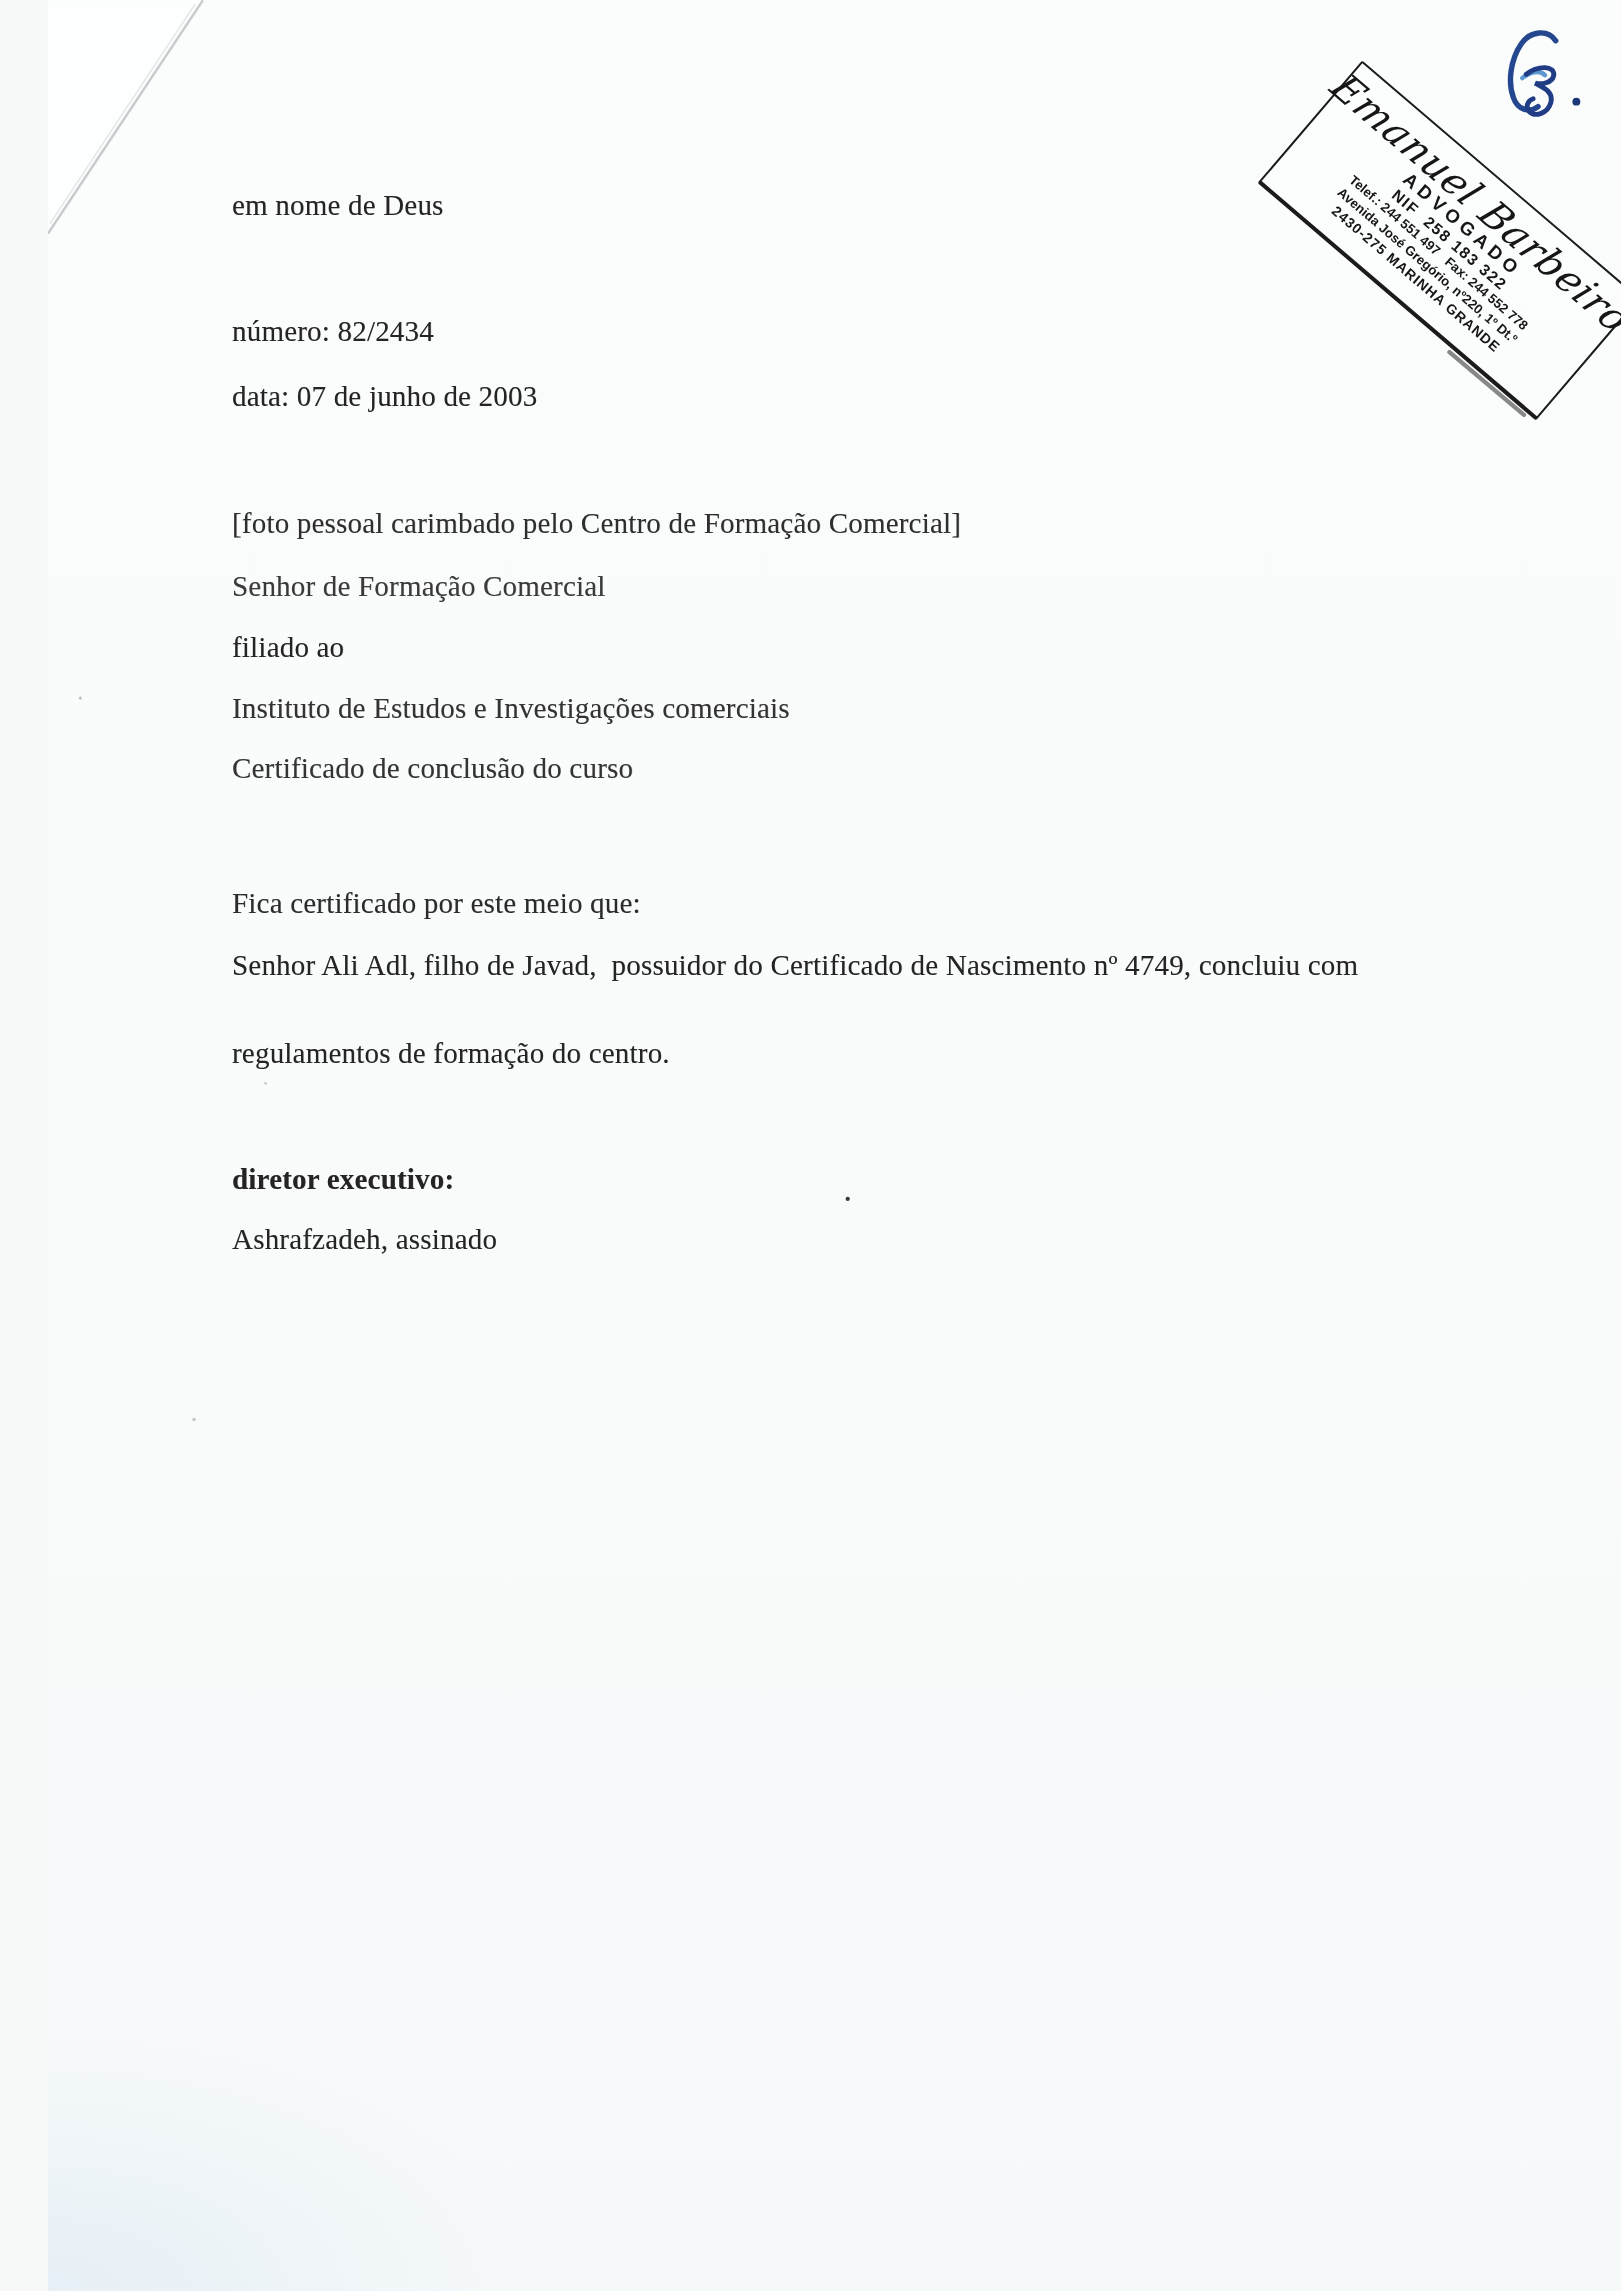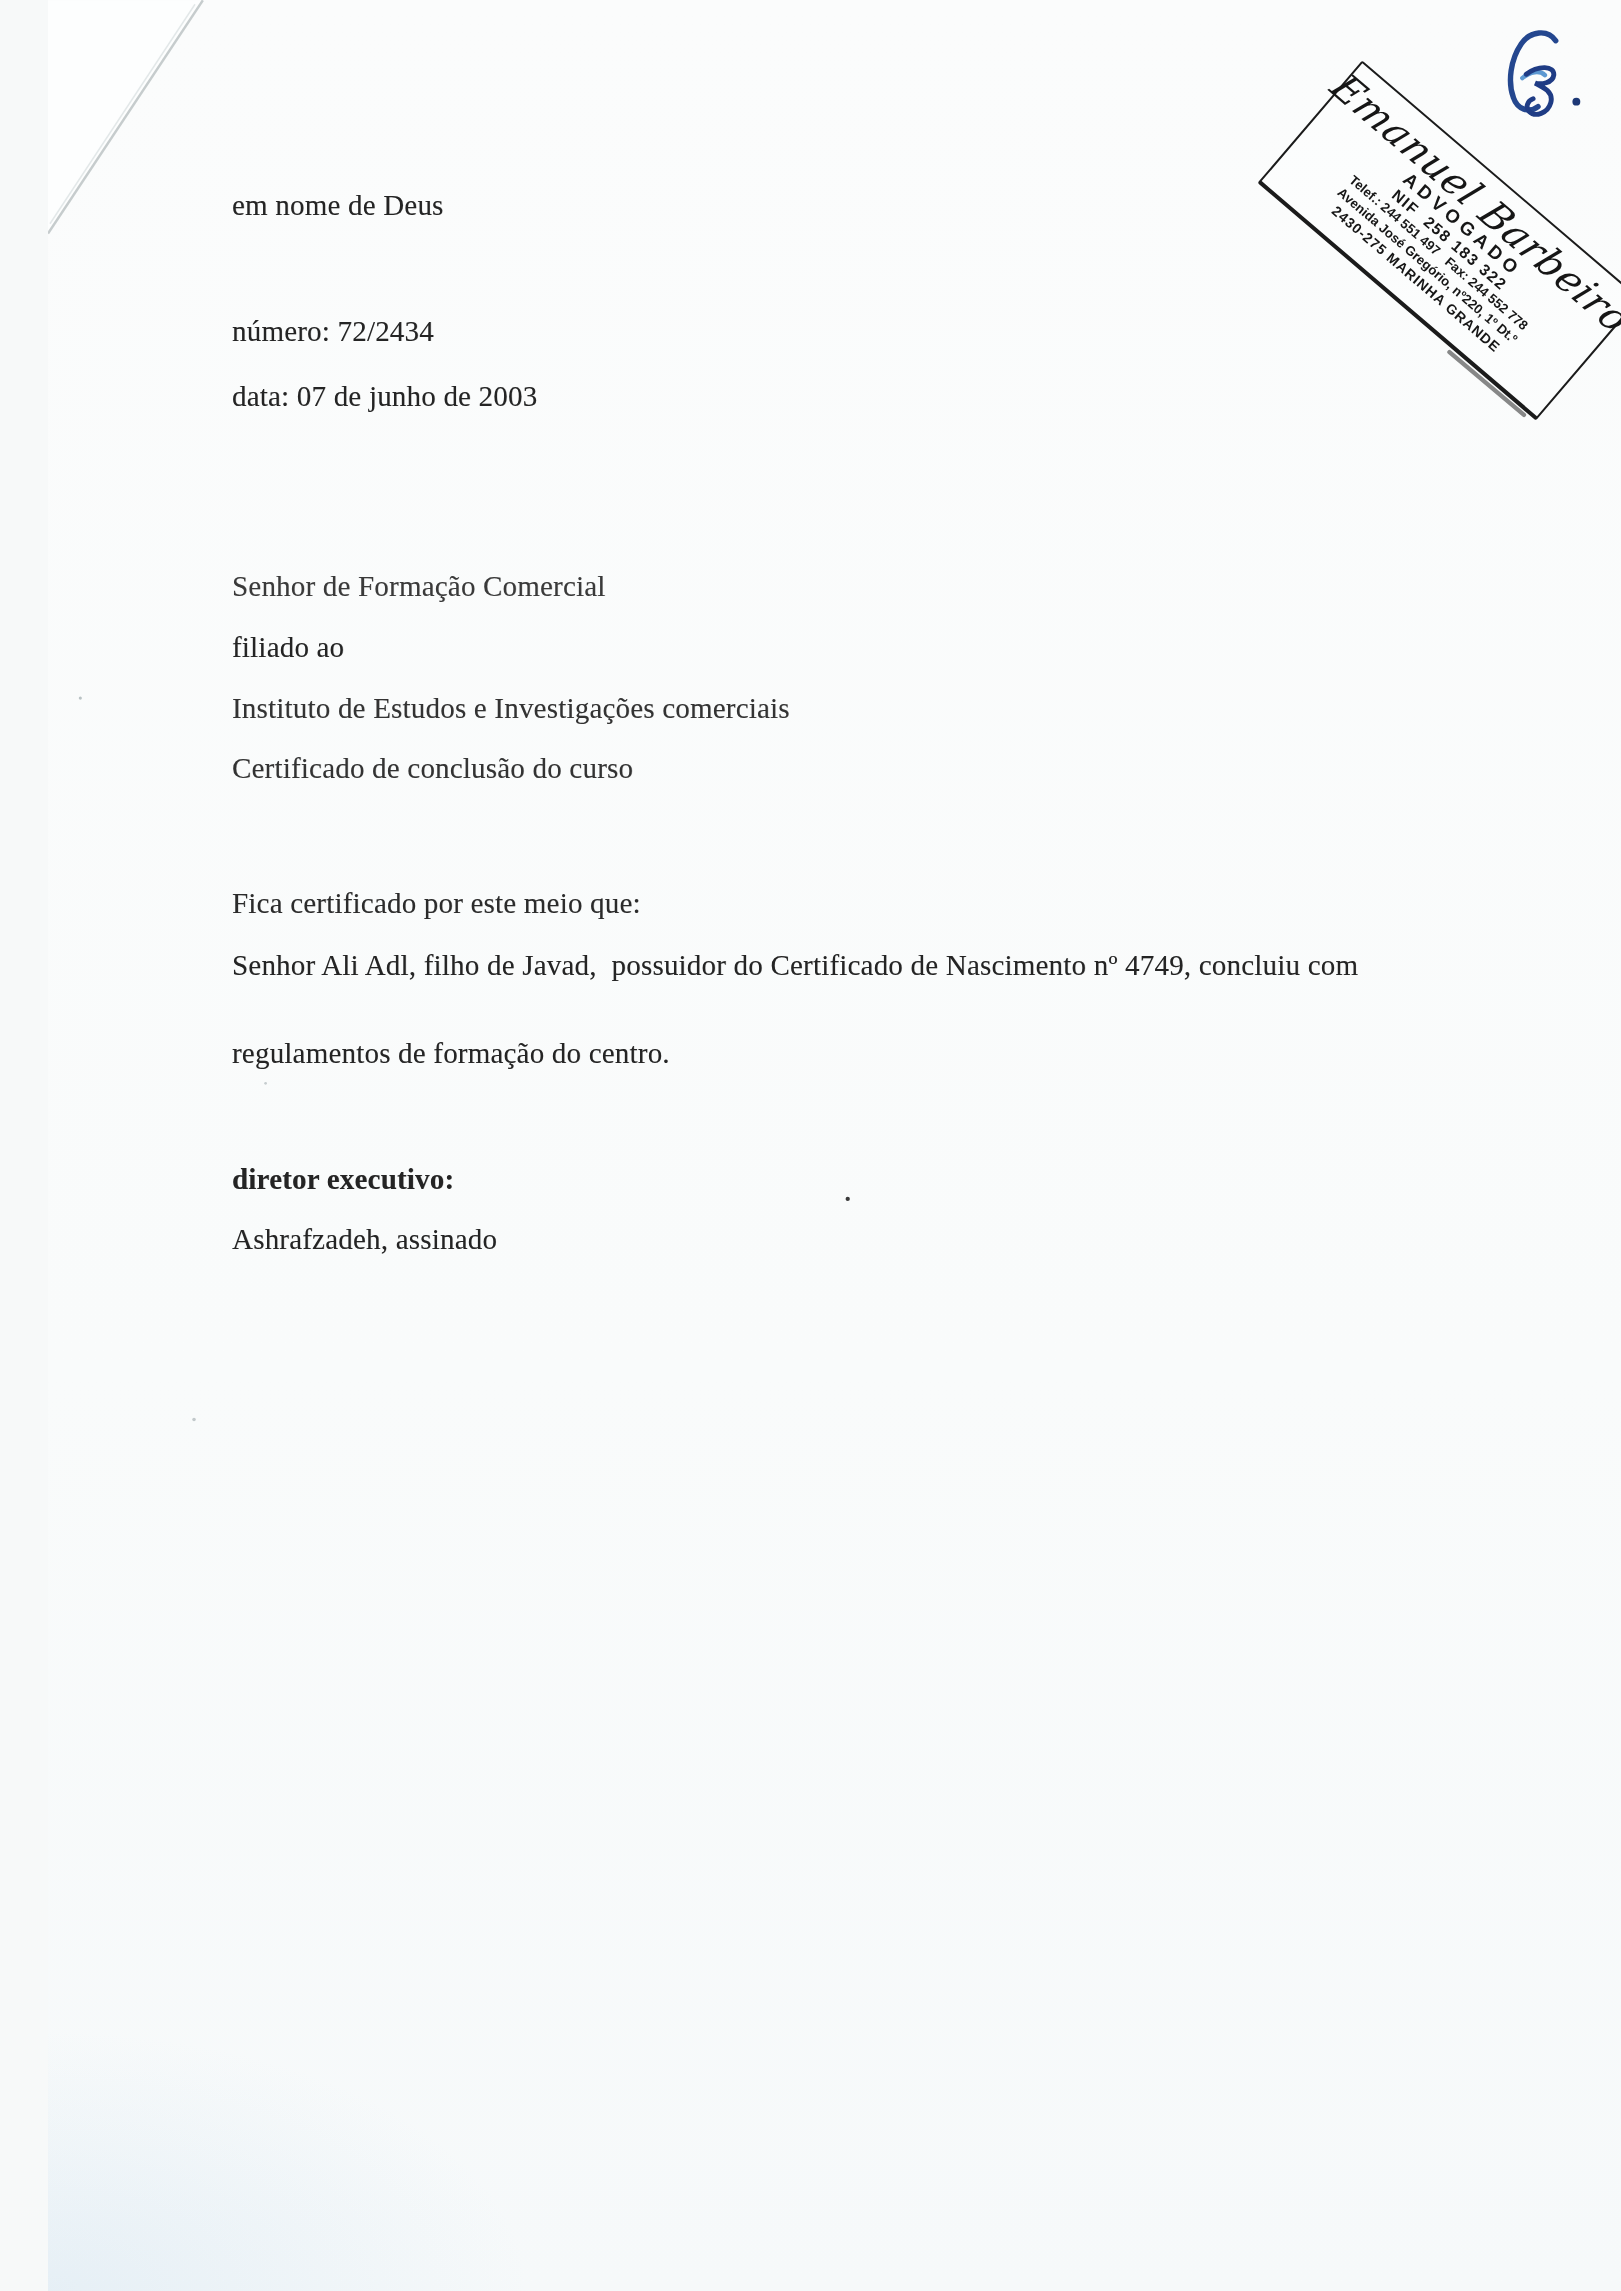--- a/index.html
+++ b/index.html
@@ -80,22 +80,23 @@
     <line x1="1655" y1="331" x2="1615" y2="393" stroke="#1e1e1e" stroke-width="2.6"></line>
     <path d="M1631,264 c-9,2 -12,11 -4,14 c6,2 3,9 -4,10" fill="none" stroke="#2a2a2a" stroke-width="2.2" stroke-linecap="round"></path>
     <line x1="1430" y1="359" x2="1506" y2="423" stroke="#2a2a2a" stroke-width="4.5" opacity="0.55" stroke-linecap="round"></line>
     <circle cx="816" cy="1223" r="2.2" fill="#3a3a3a"></circle>
     <circle cx="33" cy="712" r="1.6" fill="#b9c2c4"></circle>
     <circle cx="149" cy="1448" r="1.8" fill="#c2c9cb"></circle>
     <circle cx="222" cy="1105" r="1.4" fill="#c6cdcf"></circle>
   </svg>
 
   <div class="tl l1">em nome de Deus</div>
-  <div class="tl l2">número: 72/2434</div>
+  <div class="tl l2">número: 82/2434</div>
   <div class="tl l3">data: 07 de junho de 2003</div>
+  <div class="tl l4">[foto pessoal carimbado pelo Centro de Formação Comercial]</div>
   <div class="tl l5">Senhor de Formação Comercial</div>
   <div class="tl l6">filiado ao</div>
   <div class="tl l7">Instituto de Estudos e Investigações comerciais</div>
   <div class="tl l9">Fica certificado por este meio que:</div>
   <div class="tl l8">Certificado de conclusão do curso</div>
   <div class="tl l10">Senhor Ali Adl, filho de Javad,  possuidor do Certificado de Nascimento nº 4749, concluiu com</div>
   <div class="tl l12">regulamentos de formação do centro.</div>
   <div class="tl l13">diretor executivo:</div>
   <div class="tl l14">Ashrafzadeh, assinado</div>
 

